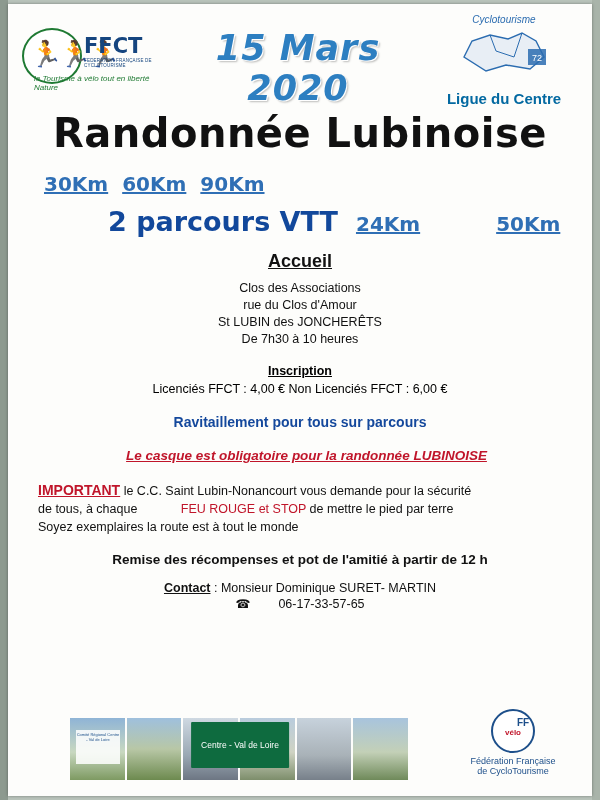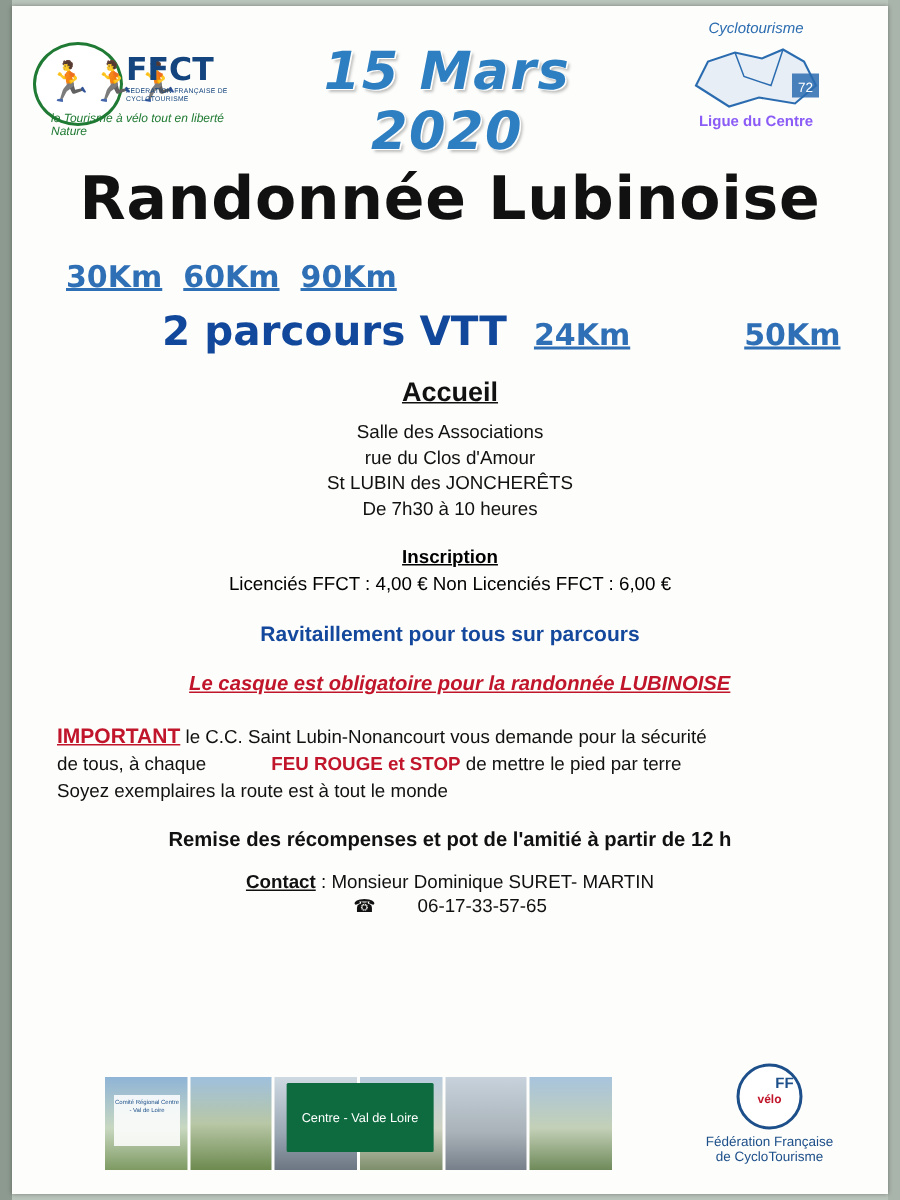--- a/index.html
+++ b/index.html
@@ -56,21 +56,21 @@
     position:absolute;right:18px;top:10px;width:140px;text-align:center;
   }
   .ligue .cyclo{
     font-size:10px;color:#2b6cb0;font-style:italic;
   }
   .ligue .map{
     position:relative;margin:2px auto 0;width:96px;height:48px;
   }
   .ligue .map svg{display:block;}
   .ligue .lname{
-    font-size:10px;color:#8b5cf6;font-weight:600;margin-top:1px;
+    font-size:15px;color:#0369a1;font-weight:600;margin-top:15px;
   }
   
   .main-title{
     margin-top:6px;text-align:center;
     font-family:"DejaVu Sans",sans-serif;
     font-weight:bold;font-size:40px;color:#111;
     letter-spacing:.5px;
   }
   .routes{
     margin-top:16px;padding:0 18px;
@@ -114,21 +114,21 @@
   .casque{
     margin-top:18px;font-size:13.5px;font-weight:bold;font-style:italic;
     color:#c0152a;text-decoration:underline;padding-left:13px;
   }
   .important-block{
     margin-top:18px;padding:0 30px;font-size:12.5px;line-height:18px;color:#111;
   }
   .important-w{
     color:#c0152a;font-weight:bold;text-decoration:underline;font-size:14px;
   }
-  .red{color:#c0152a;font-weight:bold;padding-left:40px;}
+  .red{color:#c0152a;font-weight:normal;padding-left:40px;}
   .imp-l1{text-indent:0;}
   .imp-l2{}
   .imp-l3{}
   .remise{
     margin-top:16px;font-size:13.5px;font-weight:bold;text-align:center;color:#111;
   }
   .contact{
     margin-top:14px;text-align:center;font-size:12.5px;color:#111;
   }
   .phone{
@@ -224,21 +224,21 @@
       <span class="route-label">2 parcours VTT</span>
       <span class="dist d1">24Km</span>
       <span class="dist d2">50Km</span>
     </div>
   </div>
 
   <div class="center accueil-h">
     <span class="u">Accueil</span>
   </div>
   <div class="center accueil-body">
-    <div>Salle des Associations</div>
+    <div>Clos des Associations</div>
     <div>rue du Clos d'Amour</div>
     <div>St LUBIN des JONCHERÊTS</div>
     <div>De 7h30 à 10 heures</div>
   </div>
 
   <div class="center insc-h">
     <span class="u">Inscription</span>
   </div>
   <div class="center insc-body">Licenciés FFCT : 4,00 €  Non Licenciés FFCT : 6,00 €</div>
 

